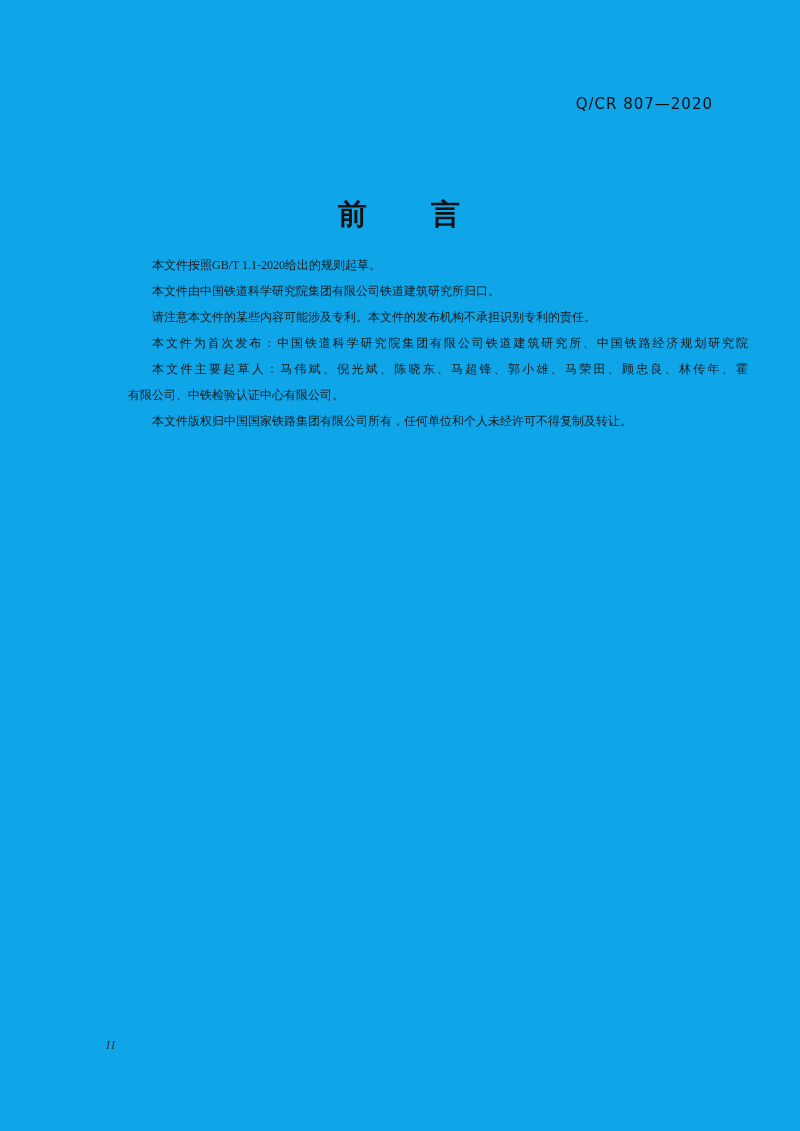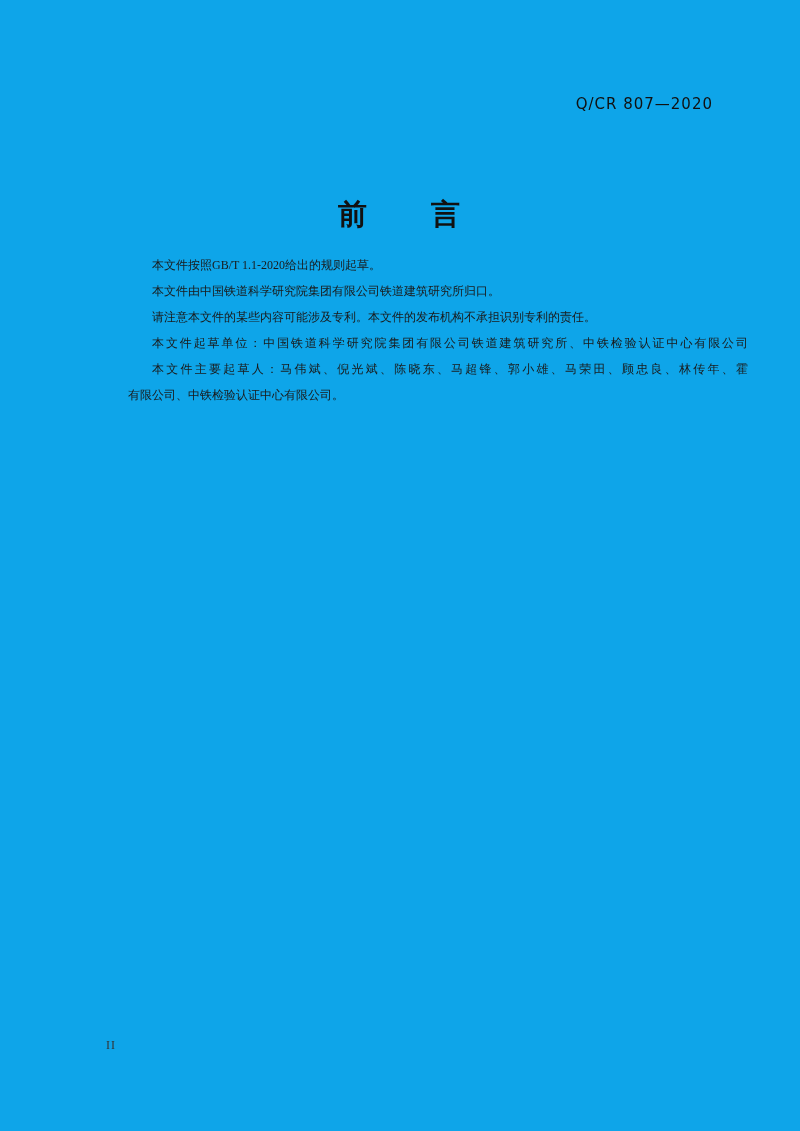--- a/index.html
+++ b/index.html
@@ -60,35 +60,37 @@
     text-align-last: justify;
   }
   .page-number {
     position: absolute;
     top: 1038px;
     left: 106px;
     font-size: 12px;
     letter-spacing: 1px;
     color: #333333;
     font-family: "Liberation Serif", "DejaVu Serif", serif;
+    font-style: italic;
   }
 </style>
 </head>
 <body>
 
 <div class="page">
 
   <div class="doc-number">Q/CR 807—2020</div>
 
   <h1 class="foreword-title">前　　言</h1>
 
   <div class="body-text">
     <div class="line indent">本文件按照GB/T 1.1-2020给出的规则起草。</div>
     <div class="line indent">本文件由中国铁道科学研究院集团有限公司铁道建筑研究所归口。</div>
     <div class="line indent">请注意本文件的某些内容可能涉及专利。本文件的发布机构不承担识别专利的责任。</div>
-    <div class="line indent fill">本文件起草单位：中国铁道科学研究院集团有限公司铁道建筑研究所、中铁检验认证中心有限公司</div>
+    <div class="line indent fill">本文件为首次发布：中国铁道科学研究院集团有限公司铁道建筑研究所、中国铁路经济规划研究院</div>
     <div class="line indent fill">本文件主要起草人：马伟斌、倪光斌、陈晓东、马超锋、郭小雄、马荣田、顾忠良、林传年、霍</div>
     <div class="line">有限公司、中铁检验认证中心有限公司。</div>
+    <div class="line indent">本文件版权归中国国家铁路集团有限公司所有，任何单位和个人未经许可不得复制及转让。</div>
   </div>
 
   <div class="page-number">II</div>
 
 </div>
 
 </body></html>

